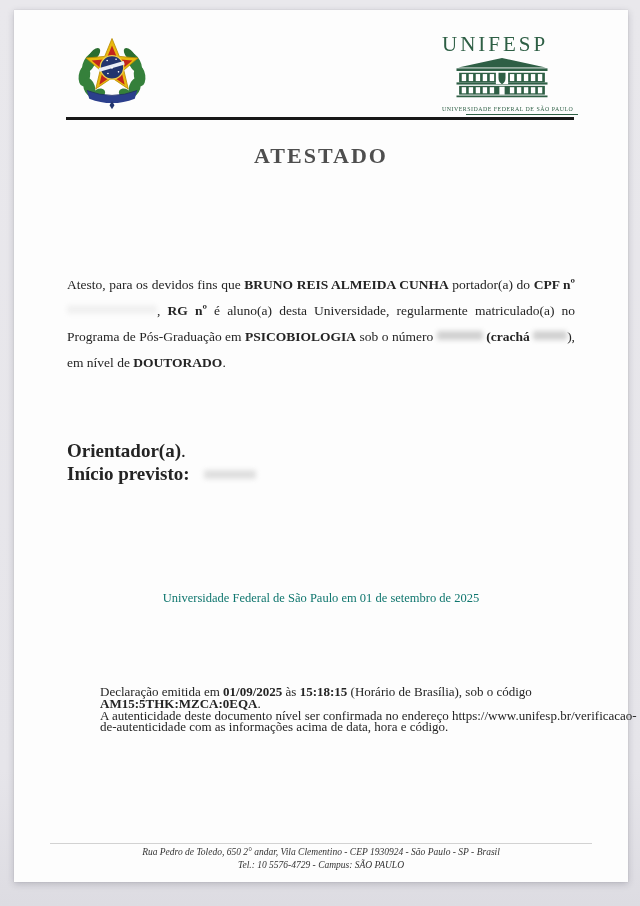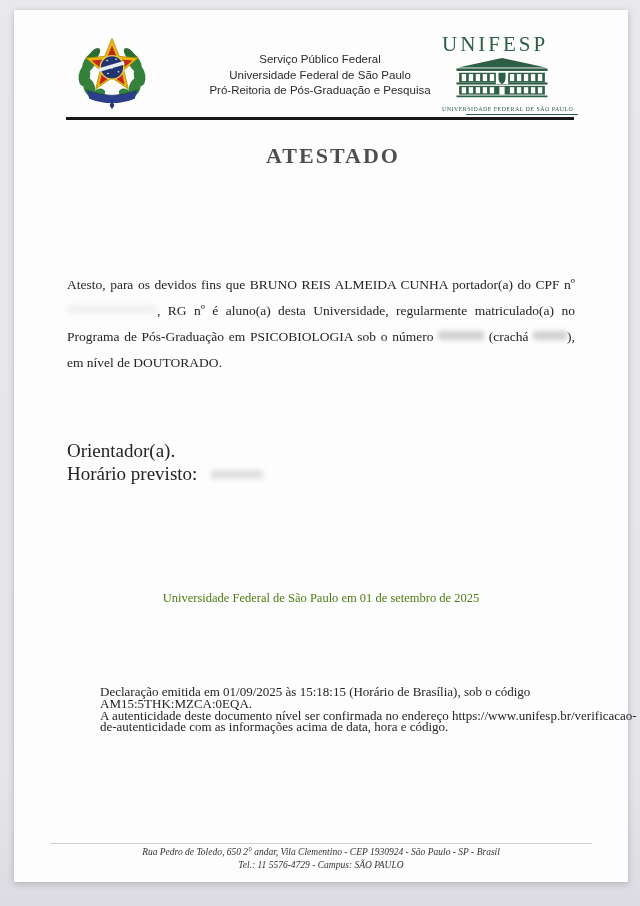--- a/index.html
+++ b/index.html
@@ -23,21 +23,21 @@
   .logo-word {
     font-family:"Liberation Serif", serif; font-size:21px; letter-spacing:3px;
     color:#2e5f45; font-weight:500;
   }
   .logo-sub { font-size:5.9px; letter-spacing:.5px; color:#2e5f45; margin-top:3px; font-family:"Liberation Serif", serif; }
   .logo-line { width:112px; border-top:1px solid #2e5f45; margin:2px auto 1px auto; }
   .logo-year { font-size:5px; color:#2e5f45; letter-spacing:1px; }
   .rule { position:absolute; left:52px; top:107px; width:508px; height:3px; background:#181818; }
   
   .title {
-    position:absolute; left:12px; top:133px; width:100%; text-align:center;
+    position:absolute; left:0; top:133px; width:100%; text-align:center;
     font-weight:bold; font-size:22px; letter-spacing:2px; color:#4e4e4e;
   }
   
   .body-p {
     position:absolute; left:53px; top:262px; width:508px;
     font-size:13.5px; line-height:26px; text-align:justify; color:#242424;
   }
   .redact {
     display:inline-block; height:9px; border-radius:2px; background:#9a9a9a;
     filter:blur(2.5px); vertical-align:baseline; margin-bottom:1px;
@@ -45,35 +45,35 @@
   .redact.blank { opacity:.12; width:90px; }
   .redact.num1  { opacity:.45; width:46px; }
   .redact.num2  { opacity:.45; width:34px; }
   .redact.faint { opacity:.30; width:52px; margin-left:14px; }
   .details {
     position:absolute; left:53px; top:430px;
     font-size:19px; line-height:22.5px; color:#242424;
   }
   .issue {
     position:absolute; left:0; top:581px; width:100%; text-align:center;
-    font-size:12.5px; color:#4d7c0f;
+    font-size:12.5px; color:#0f766e;
   }
   
   .verify {
     position:absolute; left:38px; top:676px; width:552px;
     font-size:13px; line-height:11.8px; color:#242424;margin-left:48px;
   }
   
   .footer-rule { position:absolute; left:36px; top:833px; width:542px; border-top:1px solid #d2d2d2; }
   .footer {
     position:absolute; left:0; top:836px; width:100%; text-align:center;
     font-style:italic; font-size:9.5px; line-height:12.5px; color:#333;
   }
   .pagenum { position:absolute; right:40px; top:855px; font-size:9.5px; color:#333;margin-top:40px; }
-  b { font-weight:normal; }
+  b { font-weight:bold; }
 </style>
 </head>
 <body>
 
 <div class="canvas">
   <div class="page">
 
     <div class="coat">
       <svg width="84" height="78" viewBox="0 0 100 96">
 
@@ -106,25 +106,20 @@
           <circle cx="50" cy="44" r="1.1"></circle>
         </g>
 
         <path d="M19,72 Q50,84 81,72 L78,82 Q50,93 22,82 Z" fill="#2b3f8c"></path>
         <path d="M19,72 Q50,84 81,72" fill="none" stroke="#1d2c66" stroke-width="1"></path>
 
         <polygon points="50,85 53,90 50,95 47,90" fill="#22356e"></polygon>
       </svg>
     </div>
 
-    <div class="org">
-      <div>Serviço Público Federal</div>
-      <div>Universidade Federal de São Paulo</div>
-      <div>Pró-Reitoria de Pós-Graduação e Pesquisa</div>
-    </div>
 
     <div class="logo">
       <div class="logo-word">UNIFESP</div>
       <svg width="120" height="42" viewBox="0 0 120 48">
         <g fill="#2e5f45">
           <polygon points="60,1 10,12 110,12"></polygon>
           <rect x="8" y="13" width="104" height="3"></rect>
           <rect x="11" y="18" width="98" height="11"></rect>
           <rect x="8" y="29" width="104" height="2.5"></rect>
           <rect x="11" y="33" width="98" height="10"></rect>
@@ -162,31 +157,31 @@
     </div>
 
     <div class="rule"></div>
 
     <div class="title">ATESTADO</div>
 
     <p class="body-p"><span>Atesto, para os devidos fins que </span><b>BRUNO REIS ALMEIDA CUNHA</b><span> portador(a) do </span><b>CPF nº</b><span class="redact blank"></span><span>, </span><b>RG nº</b><span> é aluno(a) desta Universidade, regularmente matriculado(a) no Programa de Pós-Graduação em </span><b>PSICOBIOLOGIA</b><span> sob o número </span><span class="redact num1"></span><b> (crachá </b><span class="redact num2"></span><span>), em nível de </span><b>DOUTORADO</b><span>.</span></p>
 
     <div class="details">
       <div><b>Orientador(a)</b><span>.</span></div>
-      <div><b>Horário previsto:</b><span class="redact faint"></span></div>
+      <div><b>Início previsto:</b><span class="redact faint"></span></div>
     </div>
 
     <div class="issue">Universidade Federal de São Paulo em 01 de setembro de 2025</div>
 
     <div class="verify">
       <div><span>Declaração emitida em </span><b>01/09/2025</b><span> às </span><b>15:18:15</b><span> (Horário de Brasília), sob o código </span><b>AM15:5THK:MZCA:0EQA</b><span>.</span></div>
       <div>A autenticidade deste documento nível ser confirmada no endereço https://www.unifesp.br/verificacao-de-autenticidade com as informações acima de data, hora e código.</div>
     </div>
 
     <div class="footer-rule"></div>
     <div class="footer">
       <div>Rua Pedro de Toledo, 650 2° andar, Vila Clementino - CEP 1930924 - São Paulo - SP - Brasil</div>
-      <div>Tel.: 11 5576-4729 - Campus: SÃO PAULO</div>
+      <div>Tel.: 10 5576-4729 - Campus: SÃO PAULO</div>
     </div>
     <div class="pagenum">Pág. 1</div>
 
   </div>
 </div>
 
 </body></html>

